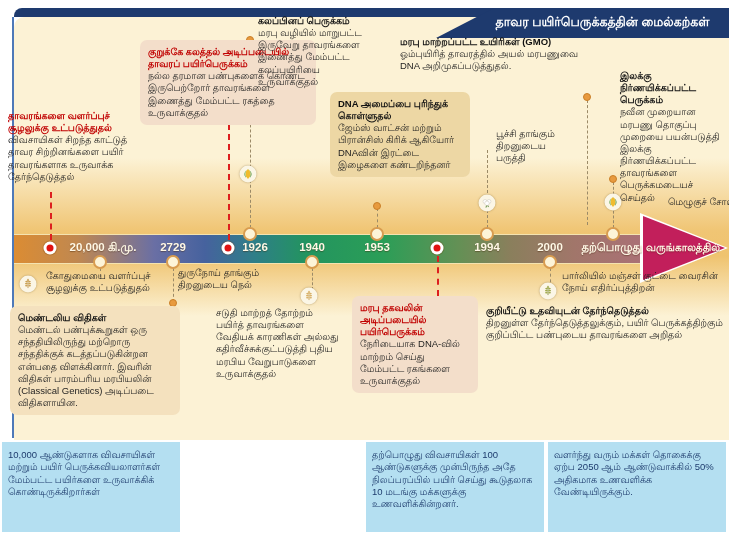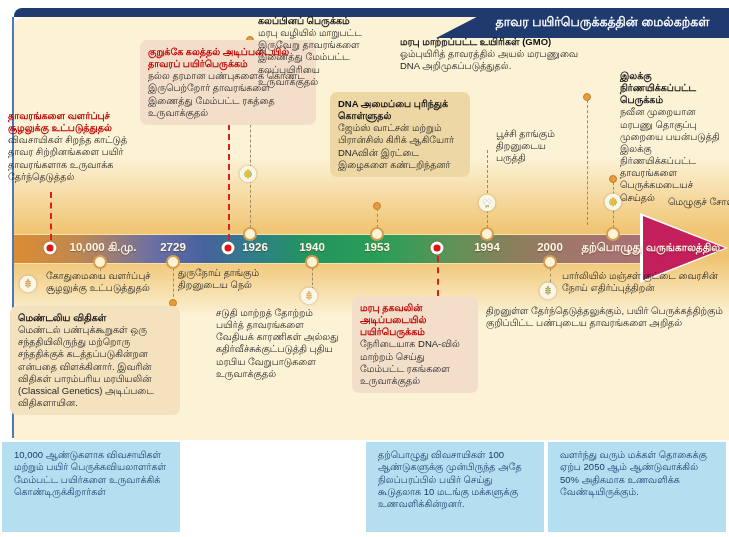--- a/index.html
+++ b/index.html
@@ -35,41 +35,41 @@
   .ttl-red{color:#C00000;font-weight:bold;margin-top:12px;}
   .ttl-blk{font-weight:bold;color:#111;}
   .box{border-radius:7px;padding:6px 8px;}
   .tan-l{background:#F3DECA;}
   .tan-d{background:#EDD7A4;}
   .tan-m{background:#F4E1BE;}
   .badge{width:17px;height:17px;border-radius:50%;background:#FBF6E6;box-shadow:0 0 2px rgba(120,90,30,.55);
          display:flex;align-items:center;justify-content:center;transform:translate(-50%,-50%);}
   .badge svg{width:13px;height:13px;display:block;}
   
-  .note{top:442px;height:90px;width:178px;background:#B4DFF1;padding:7px 12px;box-sizing:border-box;
+  .note{top:442px;height:90px;width:178px;background:#B4DFF1;padding:7px 6px;box-sizing:border-box;
         color:#1E3C6E;font-size:9.5px;line-height:1.3;overflow:hidden;}
 </style>
 </head>
 <body>
 
 <div id="stage">
 
   <div class="abs" id="content-bg"></div>
   <div class="abs" id="mid-glow"></div>
   <div class="abs" id="top-bar"></div>
   <div class="abs" id="left-line"></div>
   <div class="abs" id="banner">
     <span class="t">தாவர பயிர்பெருக்கத்தின் மைல்கற்கள்</span>
   </div>
 
   <div class="abs" id="band"></div>
   <div class="abs arrow-w"></div>
   <div class="abs arrow-m"></div>
 
-  <span class="year" style="left:103px">10,000 கி.மு.</span>
+  <span class="year" style="left:103px">20,000 கி.மு.</span>
   <span class="year" style="left:173px">2729</span>
   <span class="year" style="left:255px">1926</span>
   <span class="year" style="left:312px">1940</span>
   <span class="year" style="left:377px">1953</span>
   <span class="year" style="left:487px">1994</span>
   <span class="year" style="left:550px">2000</span>
   <span class="year" style="left:612px">தற்பொழுது</span>
   <span class="year" style="left:683px;font-size:10.5px">வருங்காலத்தில்</span>
 
   <div class="abs vline" style="left:250px;top:44px;height:184px"></div>
@@ -224,20 +224,21 @@
   </div>
 
   <div class="abs txt box tan-l" style="left:352px;top:296px;width:110px">
     <span class="ttl-red">மரபு தகவலின் அடிப்படையில் பயிர்பெருக்கம்</span>
     <div>நேரிடையாக DNA-வில் மாற்றம் செய்து மேம்பட்ட ரகங்களை உருவாக்குதல்</div>
   </div>
 
   <div class="abs txt" style="left:562px;top:270px;width:162px">பார்லியில் மஞ்சள் குட்டை வைரசின் நோய் எதிர்ப்புத்திறன்</div>
 
   <div class="abs txt" style="left:486px;top:305px;width:238px">
+    <span class="ttl-blk">குறியீட்டு உதவியுடன் தேர்ந்தெடுத்தல்</span>
     <div>திறனுள்ள தேர்ந்தெடுத்தலுக்கும், பயிர் பெருக்கத்திற்கும் குறிப்பிட்ட பண்புடைய தாவரங்களை அறிதல்</div>
   </div>
 
   <div class="abs note" style="left:2px">10,000 ஆண்டுகளாக விவசாயிகள் மற்றும் பயிர் பெருக்கவியலாளர்கள் மேம்பட்ட பயிர்களை உருவாக்கிக் கொண்டிருக்கிறார்கள்</div>
   <div class="abs note" style="left:366px">தற்பொழுது விவசாயிகள் 100 ஆண்டுகளுக்கு முன்பிருந்த அதே நிலப்பரப்பில் பயிர் செய்து கூடுதலாக 10 மடங்கு மக்களுக்கு உணவளிக்கின்றனர்.</div>
   <div class="abs note" style="left:548px">வளர்ந்து வரும் மக்கள் தொகைக்கு ஏற்ப 2050 ஆம் ஆண்டுவாக்கில் 50% அதிகமாக உணவளிக்க வேண்டியிருக்கும்.</div>
 
 </div>
 
 </body></html>

